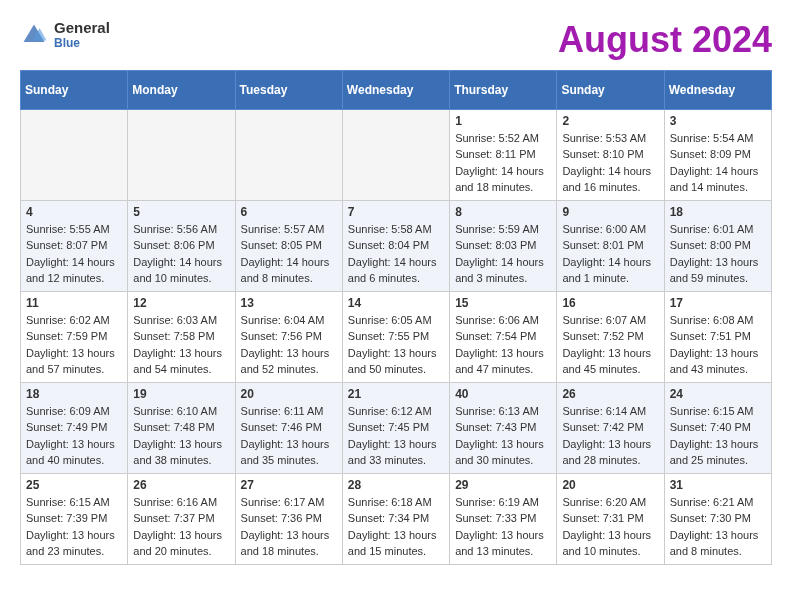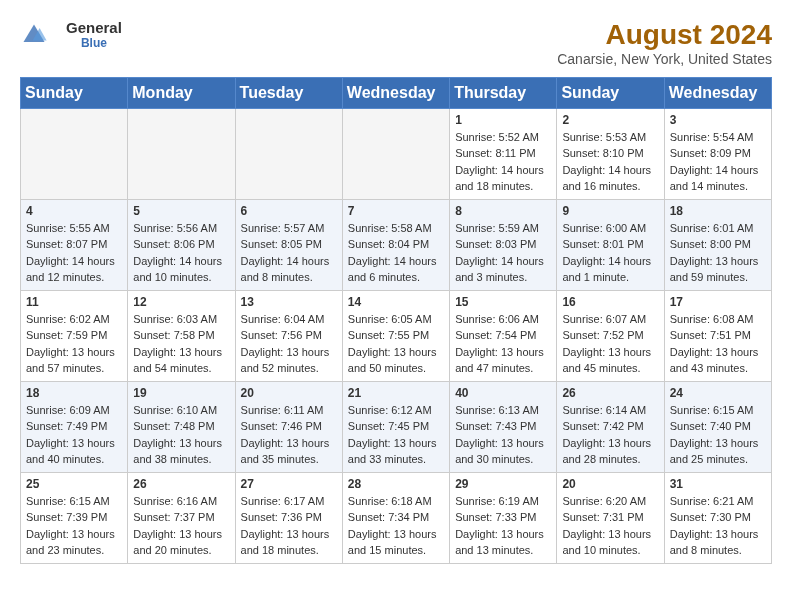--- a/index.html
+++ b/index.html
@@ -12,22 +12,21 @@
     }
     .header-area {
       display: flex;
       justify-content: space-between;
       align-items: flex-start;
       margin-bottom: 10px;
     }
     .logo {
       display: flex;
       align-items: center;
-      gap: 18px;
-      text-align: center;
+      gap: 6px;
     }
     .logo-text {
       display: flex;
       flex-direction: column;
       line-height: 1.1;
     }
     .logo-general {
       font-size: 15px;
       font-weight: bold;
       color: #333;
@@ -38,40 +37,40 @@
       color: #3a6fb5;
     }
     .logo-icon {
       width: 28px;
       height: 28px;
     }
     .title-area {
       text-align: right;
     }
     .month-title {
-      font-size: 28px;
-      font-weight: bold;
-      color: #a16207;
+      font-size: 36px;
+      font-weight: bold;
+      color: #a21caf;
       line-height: 1.1;
     }
     .location-title {
       font-size: 14px;
       color: #555;
     }
     table {
       width: 100%;
       border-collapse: collapse;
       table-layout: fixed;
     }
     th {
       background-color: #3a6fb5;
       color: #fff;
-      font-size: 16px;
-      font-weight: bold;
-      padding: 6px 4px;
+      font-size: 12px;
+      font-weight: bold;
+      padding: 12px 4px;
       text-align: left;
       border: 1px solid #5588cc;
     }
     td {
       border: 1px solid #ccc;
       vertical-align: top;
       padding: 4px 5px;
       font-size: 10.5px;
       color: #333;
       height: 90px;
@@ -107,21 +106,20 @@
       <path d="M20 5 L35 30 L5 30 Z" fill="#3a6fb5" opacity="0.8"></path>
       <path d="M28 10 L38 28 L18 28 Z" fill="#5599dd" opacity="0.6"></path>
     </svg>
     <div class="logo-text">
       <span class="logo-general">General</span>
       <span class="logo-blue">Blue</span>
     </div>
   </div>
   <div class="title-area">
     <div class="month-title">August 2024</div>
-    <div class="location-title">Canarsie, New York, United States</div>
   </div>
 </div>
 
 <table>
   <thead>
     <tr>
     <th>Sunday</th>
         <th>Monday</th>
         <th>Tuesday</th>
         <th>Wednesday</th>

